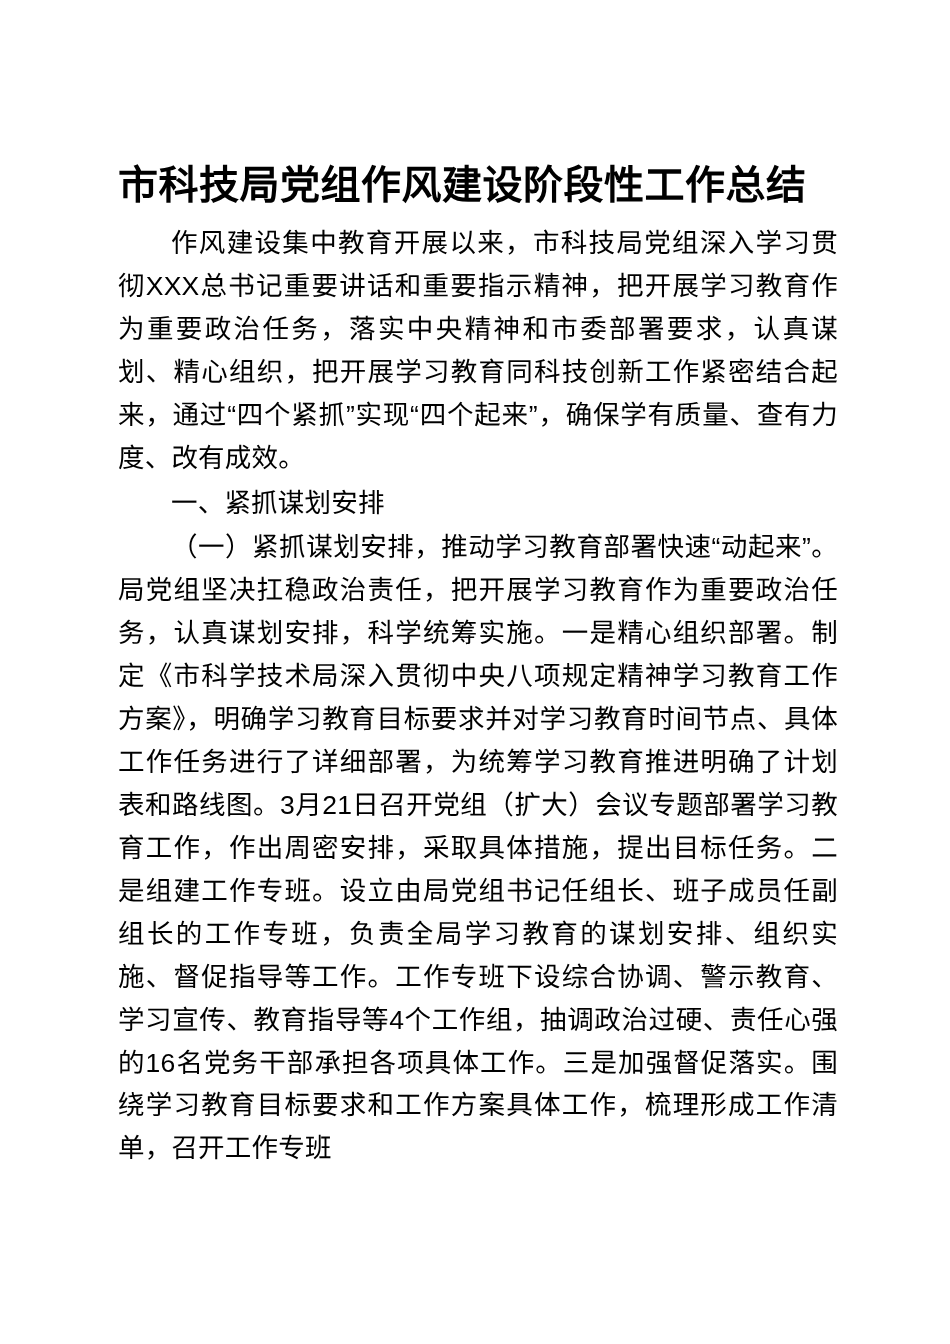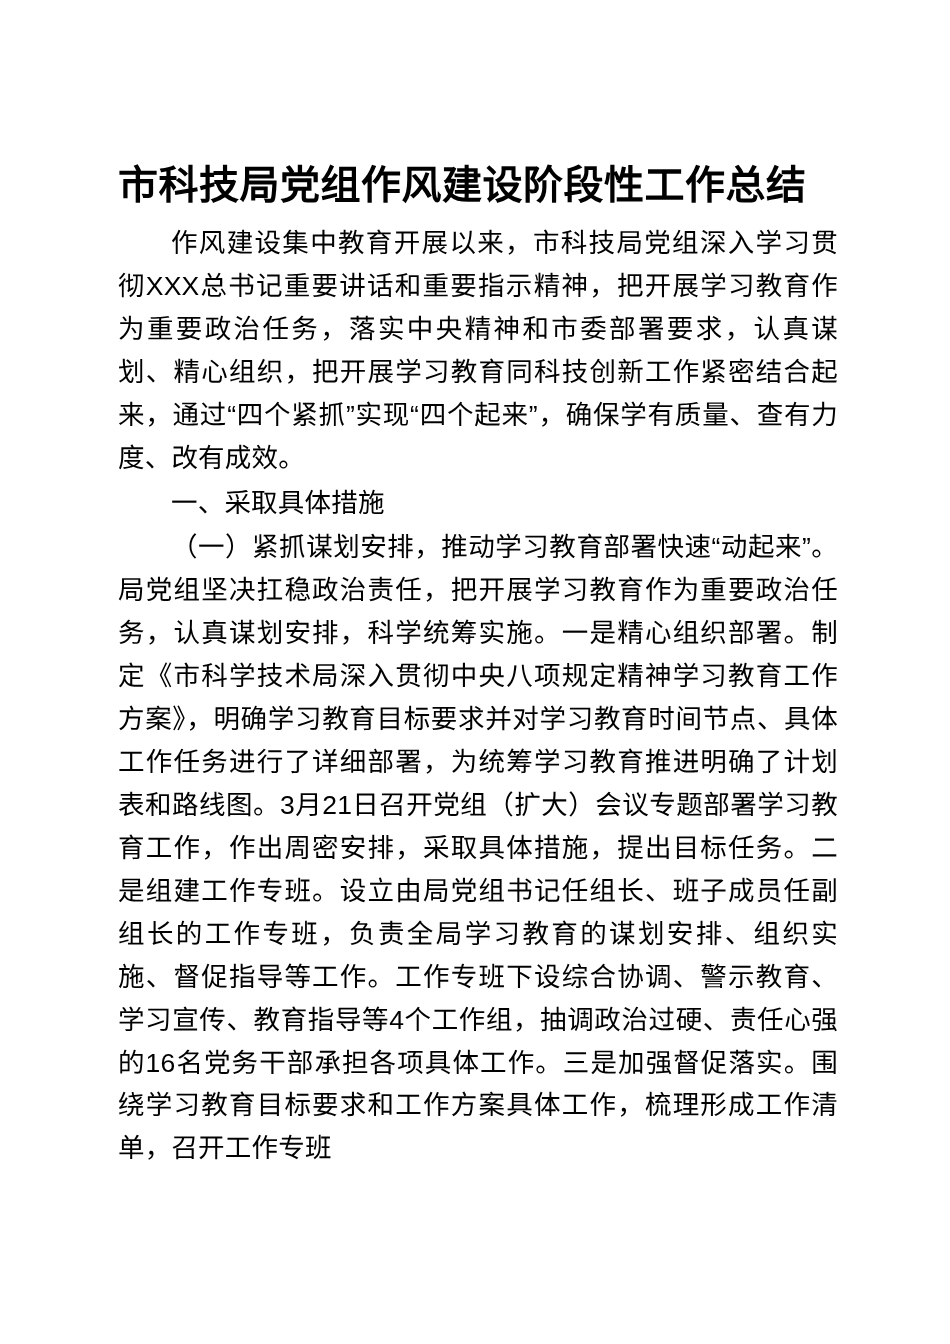--- a/index.html
+++ b/index.html
@@ -49,18 +49,18 @@
 </head>
 <body>
 
 <div class="page">
 
   <h1 class="doc-title">市科技局党组作风建设阶段性工作总结</h1>
 
   <div class="body-block">
     <p class="para indent">作风建设集中教育开展以来，市科技局党组深入学习贯彻XXX总书记重要讲话和重要指示精神，把开展学习教育作为重要政治任务，落实中央精神和市委部署要求，认真谋划、精心组织，把开展学习教育同科技创新工作紧密结合起来，通过“四个紧抓”实现“四个起来”，确保学有质量、查有力度、改有成效。</p>
 
-    <p class="para indent">一、采取具体措施</p>
+    <p class="para indent">一、紧抓谋划安排</p>
 
     <p class="para indent">（一）紧抓谋划安排，推动学习教育部署快速“动起来”。局党组坚决扛稳政治责任，把开展学习教育作为重要政治任务，认真谋划安排，科学统筹实施。一是精心组织部署。制定《市科学技术局深入贯彻中央八项规定精神学习教育工作方案》，明确学习教育目标要求并对学习教育时间节点、具体工作任务进行了详细部署，为统筹学习教育推进明确了计划表和路线图。3月21日召开党组（扩大）会议专题部署学习教育工作，作出周密安排，采取具体措施，提出目标任务。二是组建工作专班。设立由局党组书记任组长、班子成员任副组长的工作专班，负责全局学习教育的谋划安排、组织实施、督促指导等工作。工作专班下设综合协调、警示教育、学习宣传、教育指导等4个工作组，抽调政治过硬、责任心强的16名党务干部承担各项具体工作。三是加强督促落实。围绕学习教育目标要求和工作方案具体工作，梳理形成工作清单，召开工作专班</p>
   </div>
 
 </div>
 
 </body></html>

